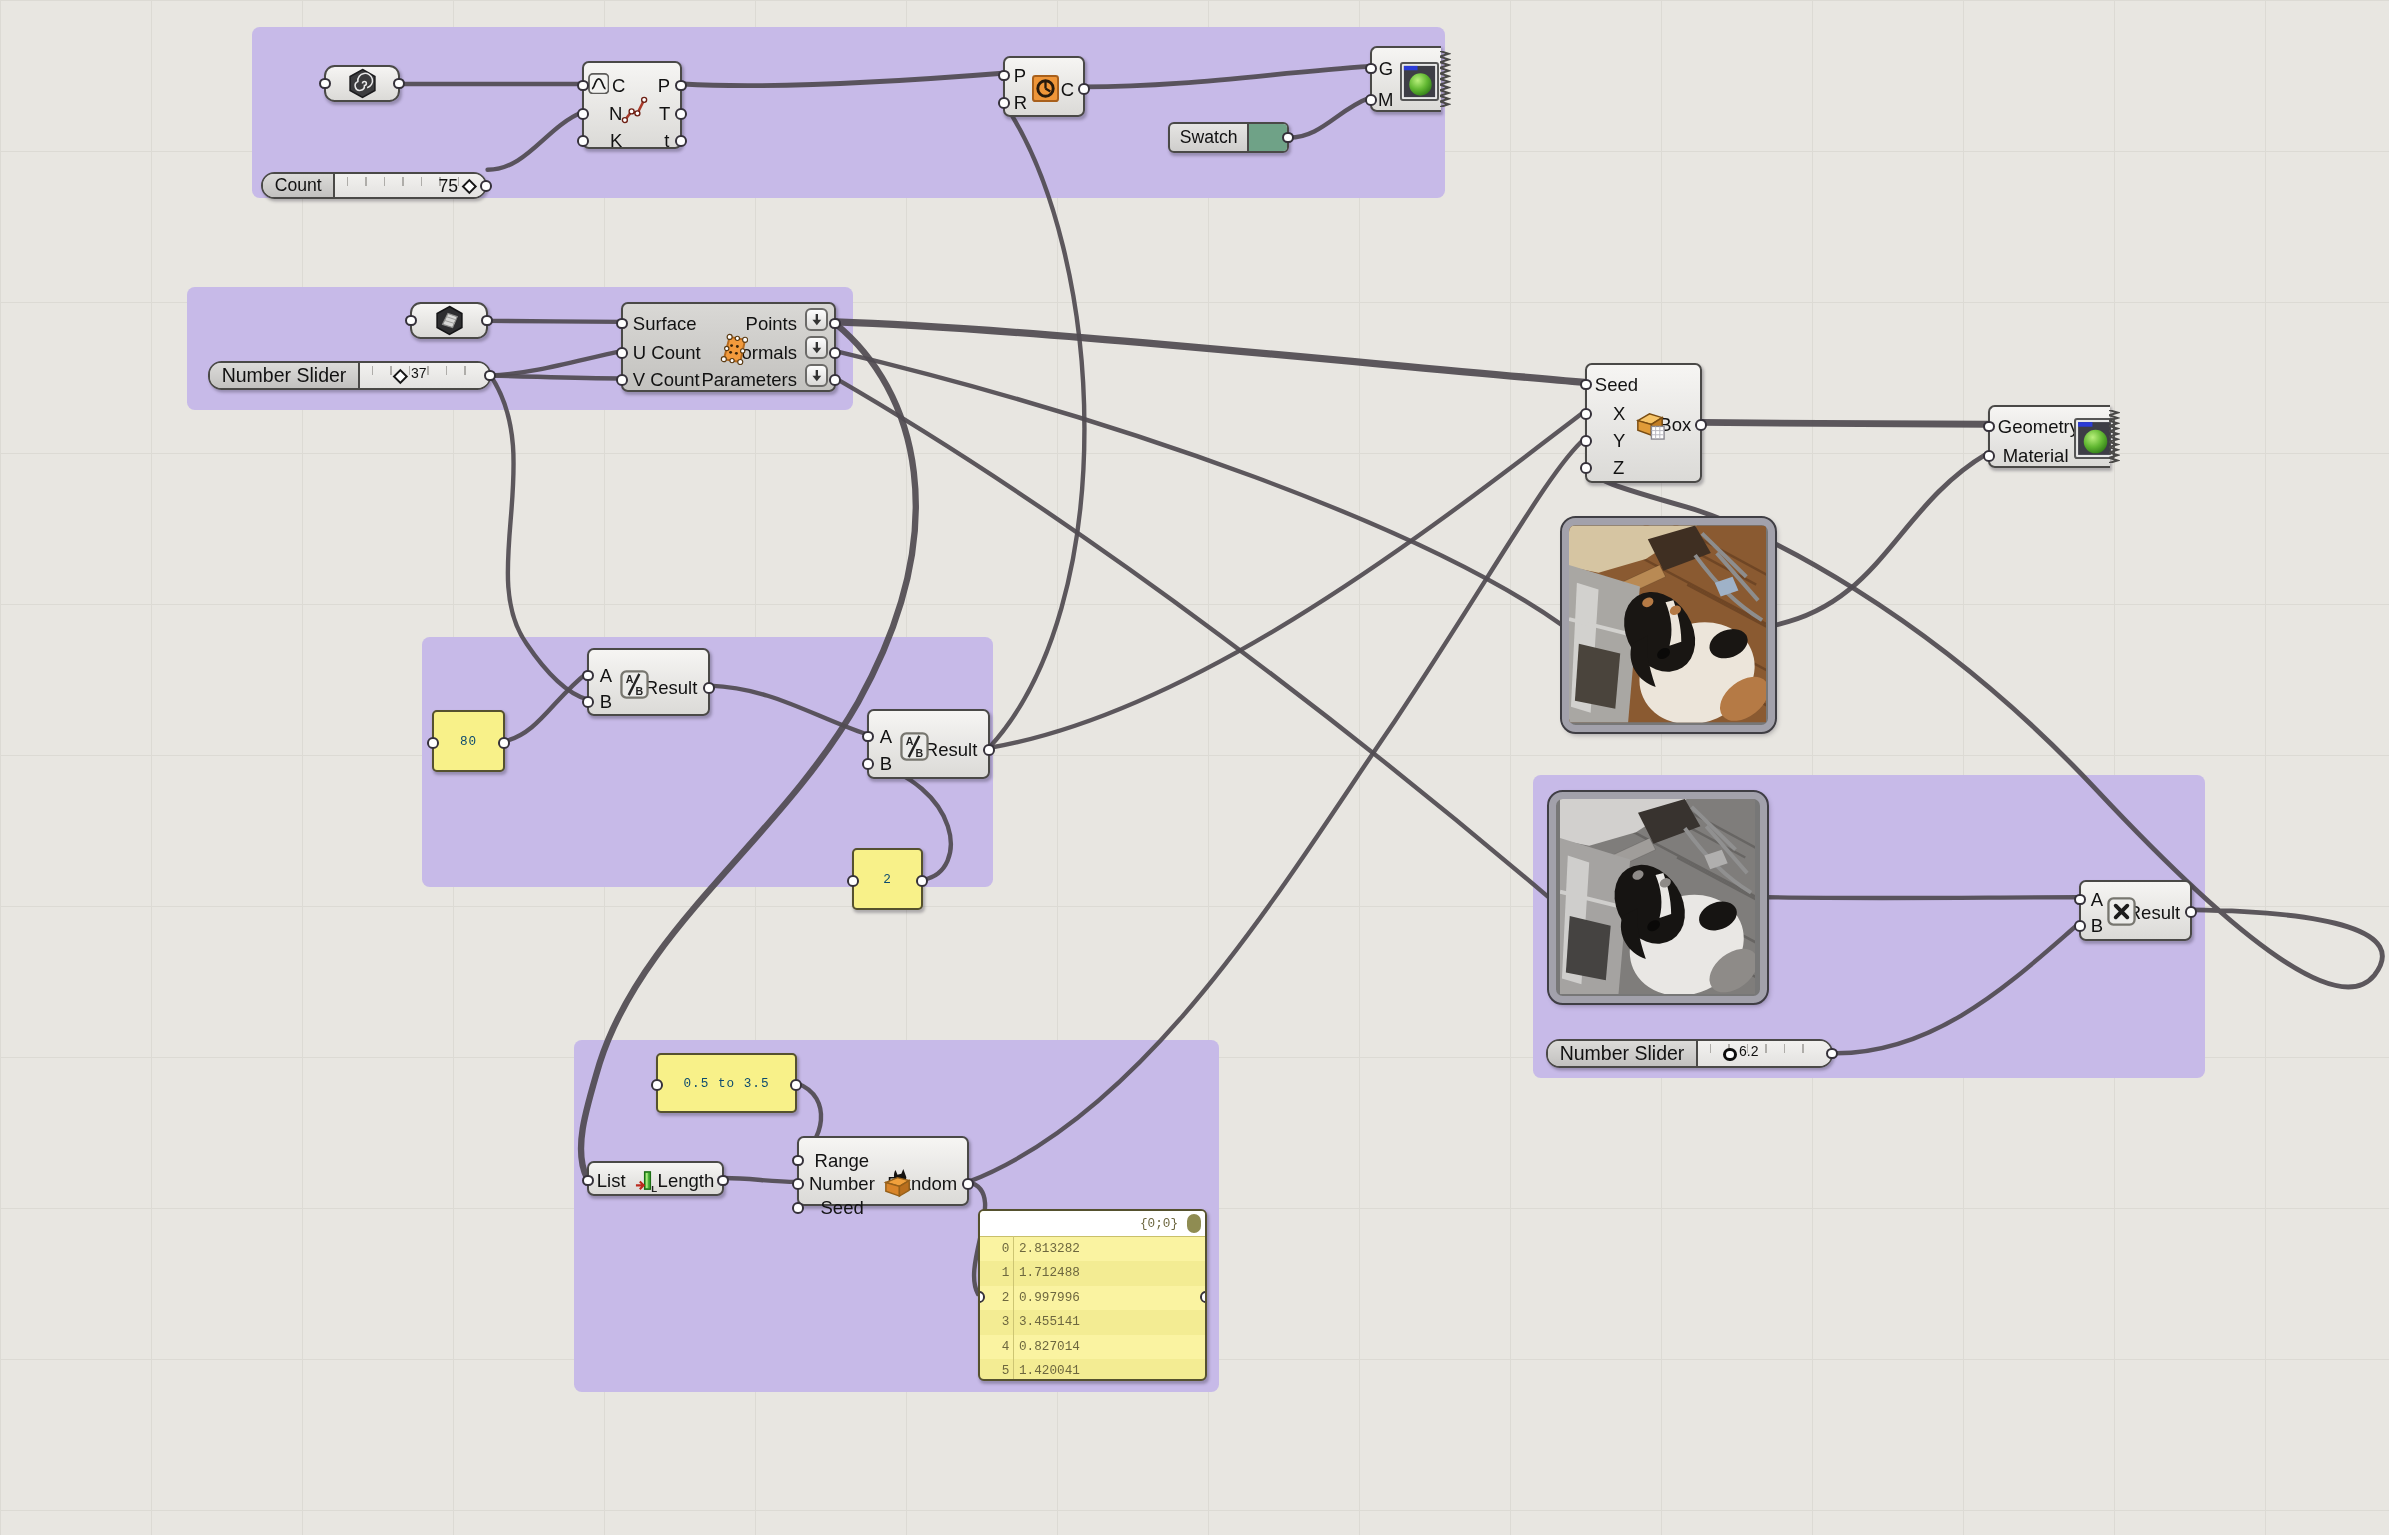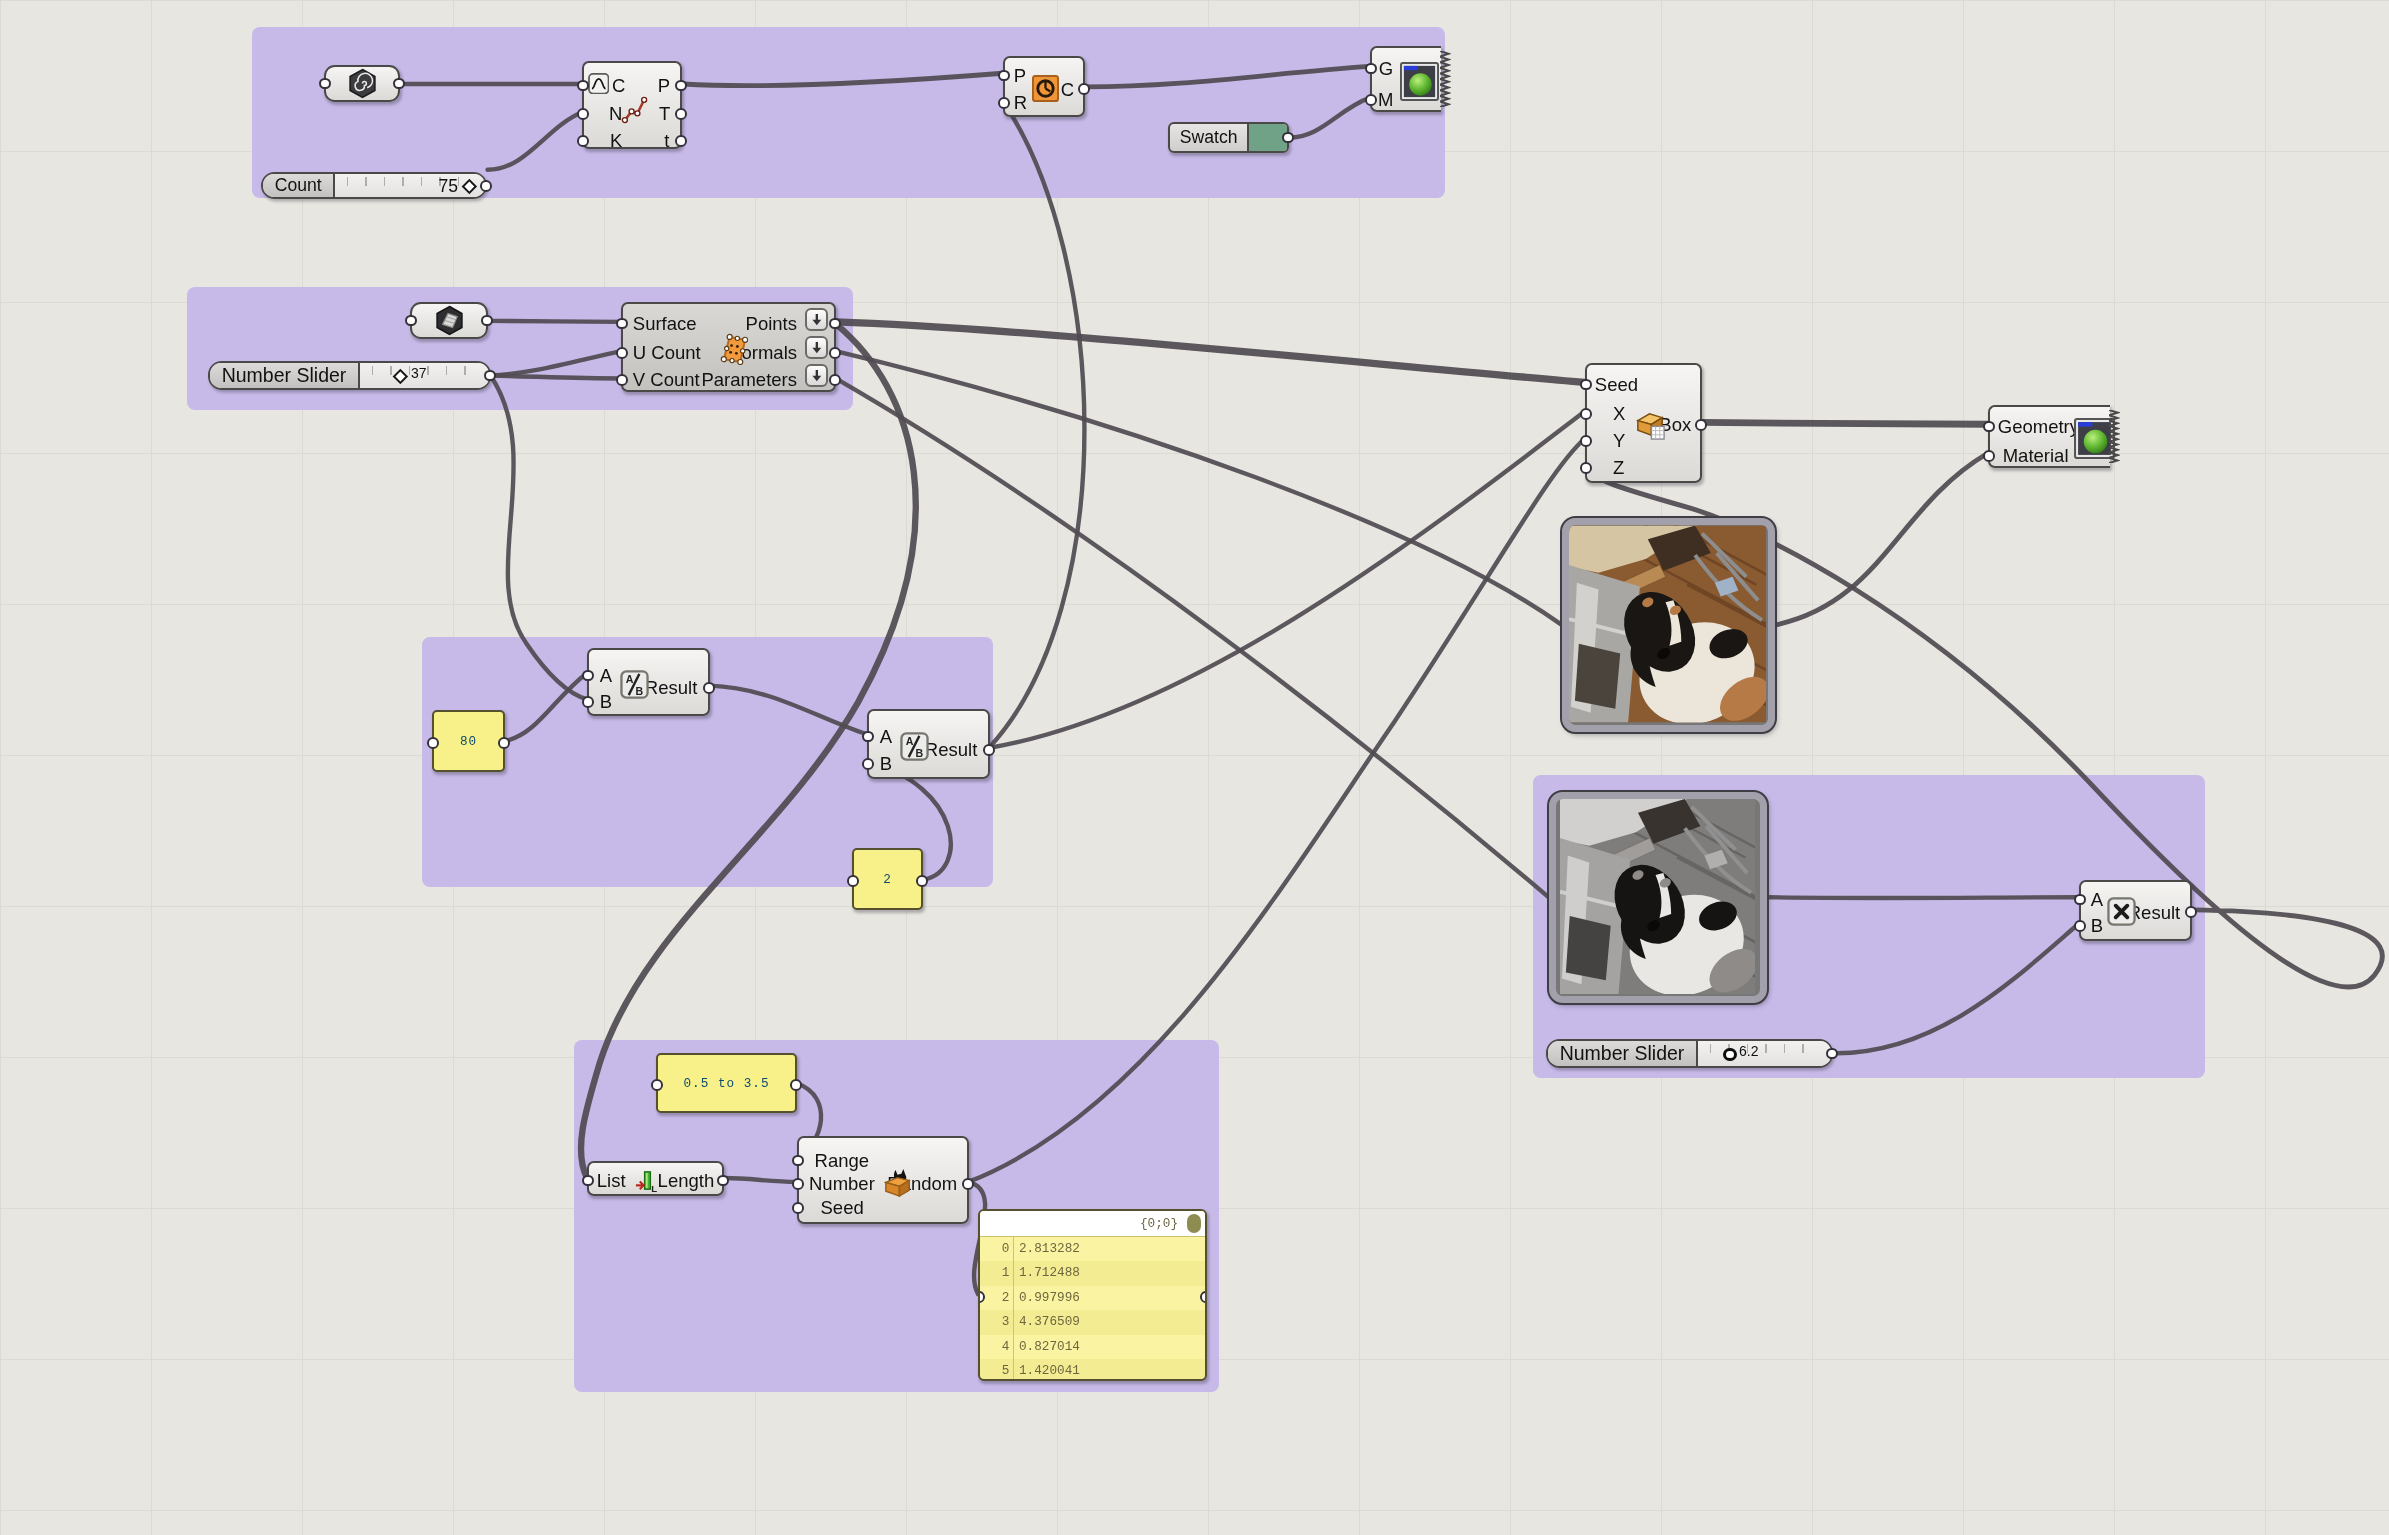--- a/index.html
+++ b/index.html
@@ -404,21 +404,21 @@
     <span class="pl" style="left:7.8px;top:6.8px">List</span>
     <span class="pl" style="right:7.8px;top:6.8px">Length</span>
     <svg class="icon" style="left:45px;top:4.9px" width="27" height="27" viewBox="0 0 28 28">
       <rect x="11" y="4" width="6" height="18" fill="#49b23a" stroke="#1c6e14" stroke-width="1.4"></rect>
       <rect x="12.2" y="5.2" width="2" height="15.6" fill="#a9e87c"></rect>
       <path d="M2,18 L9,18 M6,14 L10,18 L6,22" stroke="#bb2a1e" stroke-width="2.2" fill="none"></path>
       <text x="18" y="25" font-size="10" font-family="Liberation Sans" font-weight="bold" fill="#222">L</text>
     </svg>
   </div>
 
-  <div class="comp" style="left:797px;top:1136px;width:172px;height:88px">
+  <div class="comp" style="left:797px;top:1136px;width:172px;height:70px">
     <span class="stub in" style="top:16.6px"></span>
     <span class="stub in" style="top:40px"></span>
     <span class="stub in" style="top:64px"></span>
     <span class="stub out" style="top:40px"></span>
     <span class="pl" style="left:15.6px;top:11.7px">Range</span>
     <span class="pl" style="left:10px;top:35px">Number</span>
     <span class="pl" style="left:21.5px;top:59px">Seed</span>
     <span class="pl" style="right:9.8px;top:35px">Random</span>
     <svg class="icon" style="left:82px;top:29px" width="31" height="31" viewBox="0 0 32 32">
       <path d="M15,3 L17,8 L21,7 L23,2 L26,10 C27,13 23,15 19,14 C15,14 12,12 14,5 Z" fill="#151210"></path>
@@ -443,21 +443,21 @@
     <div class="drow">
         <span class="idx">1</span>
         <span class="val">1.712488</span>
       </div>
     <div class="drow">
         <span class="idx">2</span>
         <span class="val">0.997996</span>
       </div>
     <div class="drow">
         <span class="idx">3</span>
-        <span class="val">4.376509</span>
+        <span class="val">3.455141</span>
       </div>
     <div class="drow">
         <span class="idx">4</span>
         <span class="val">0.827014</span>
       </div>
     <div class="drow">
         <span class="idx">5</span>
         <span class="val">1.420041</span>
       </div>
 

